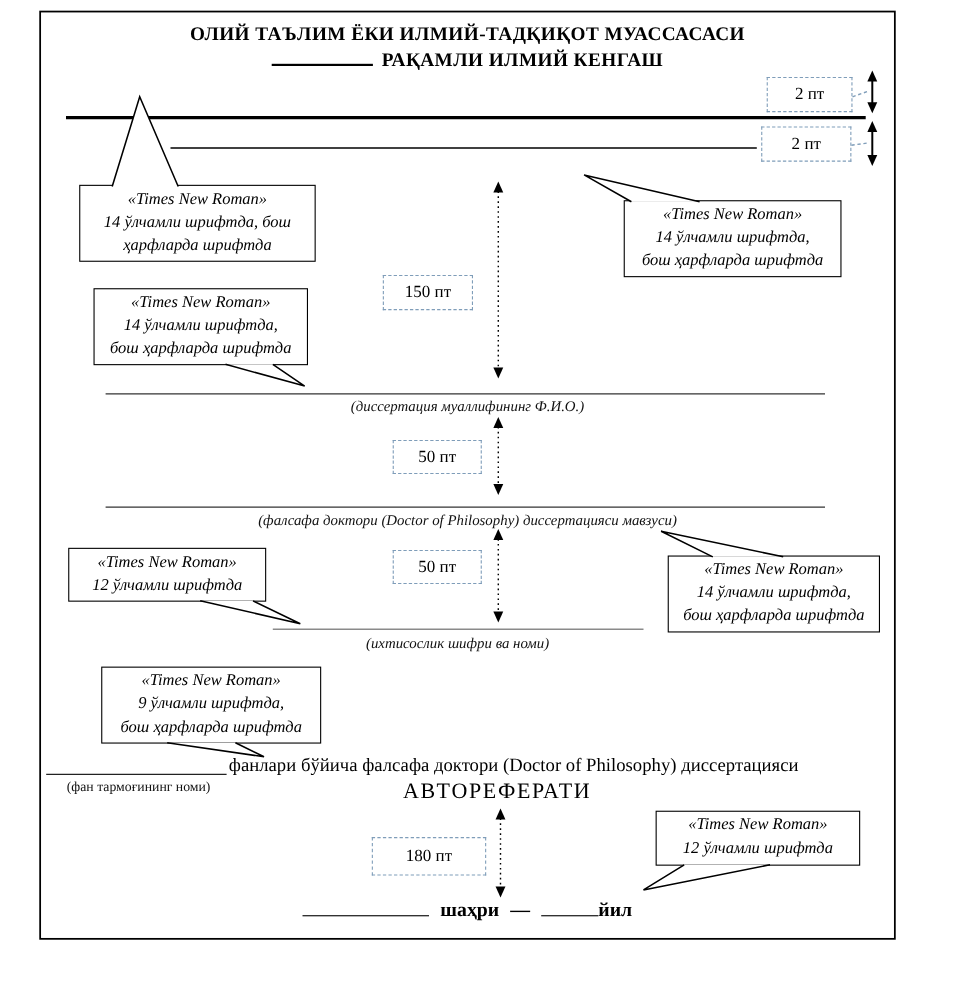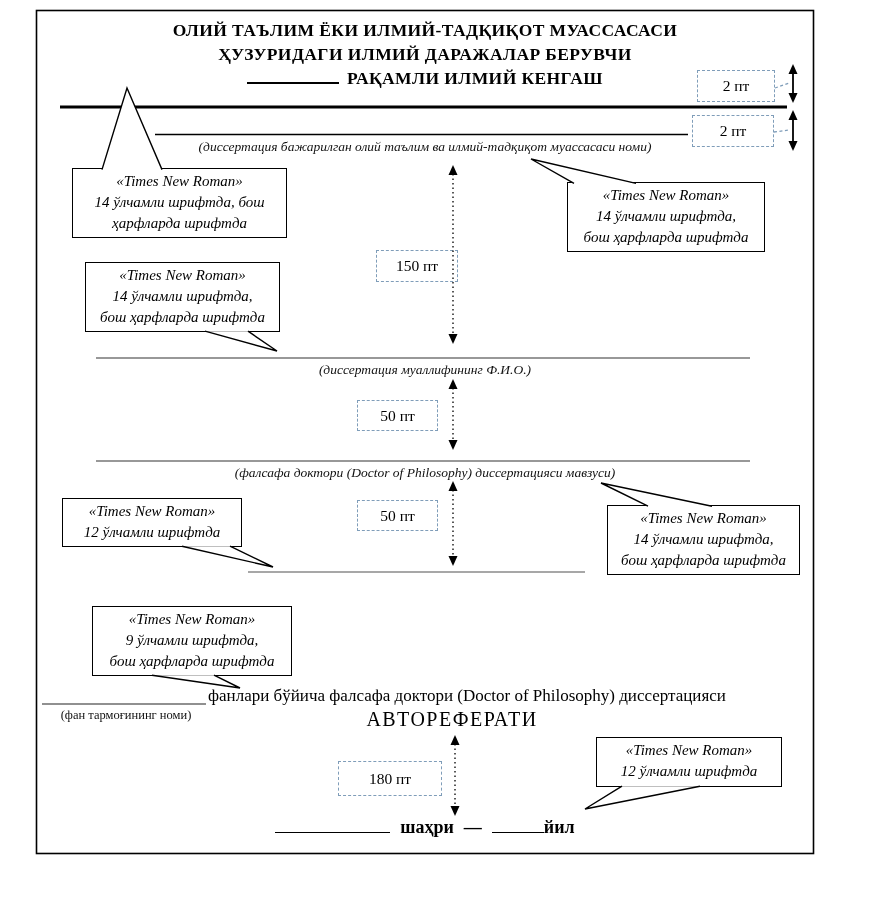--- a/index.html
+++ b/index.html
@@ -32,32 +32,31 @@
   .blank-year{width:52px;border-bottom:1.8px solid #000;}
   .sp{display:inline-block;width:10px;}
 </style>
 </head>
 <body>
 
 <div class="canvas">
 
   <div class="abs title">
     <div>ОЛИЙ ТАЪЛИМ ЁКИ ИЛМИЙ-ТАДҚИҚОТ МУАССАСАСИ</div>
-    <div>ҲУЗУРИДАГИ ИЛМИЙ ДАРАЖАЛАР БЕРУВЧИ</div>
     <div><span class="blank blank-title"></span><span>РАҚАМЛИ ИЛМИЙ КЕНГАШ</span></div>
   </div>
 
-  <div class="abs caption cap-center" style="top:139px;">(диссертация бажарилган олий таълим ва илмий-тадқиқот муассасаси номи)</div>
   <div class="abs caption cap-center" style="top:362px;">(диссертация муаллифининг Ф.И.О.)</div>
   <div class="abs caption cap-center" style="top:465px;">(фалсафа доктори (Doctor of Philosophy) диссертацияси мавзуси)</div>
+  <div class="abs caption" style="left:36px;width:760px;top:577px;">(ихтисослик шифри ва номи)</div>
   <div class="abs caption" style="left:46px;width:160px;top:707px;font-size:12.5px;font-style:normal;">(фан тармоғининг номи)</div>
 
   <div class="abs meas" style="left:697px;top:70px;width:78px;height:32px;">2 пт</div>
   <div class="abs meas" style="left:692px;top:115px;width:82px;height:32px;">2 пт</div>
-  <div class="abs meas" style="left:376px;top:250px;width:82px;height:32px;">150 пт</div>
+  <div class="abs meas" style="left:348px;top:250px;width:82px;height:32px;">150 пт</div>
   <div class="abs meas" style="left:357px;top:400px;width:81px;height:31px;">50 пт</div>
   <div class="abs meas" style="left:357px;top:500px;width:81px;height:31px;">50 пт</div>
   <div class="abs meas" style="left:338px;top:761px;width:104px;height:35px;">180 пт</div>
 
   <div class="abs callout" style="left:72px;top:168px;width:215px;height:70px;">
     <div>«Times New Roman»</div>
     <div>14 ўлчамли шрифтда, бош</div>
     <div>ҳарфларда шрифтда</div>
   </div>
   <div class="abs callout" style="left:85px;top:262px;width:195px;height:70px;">

